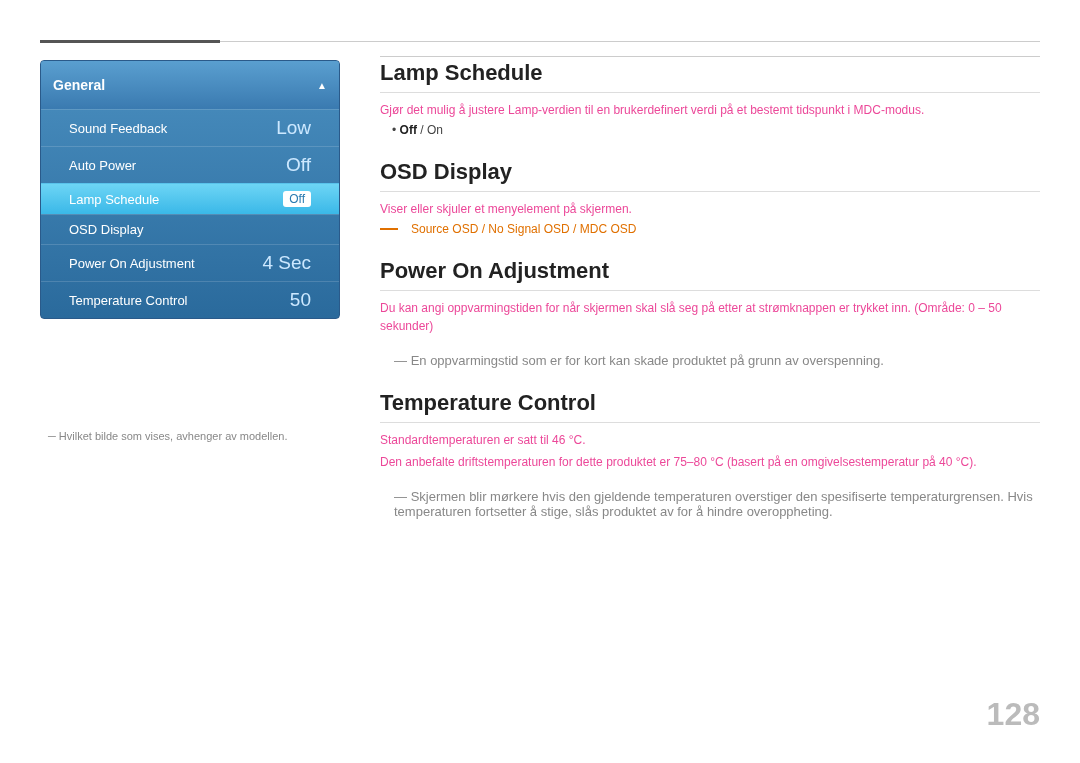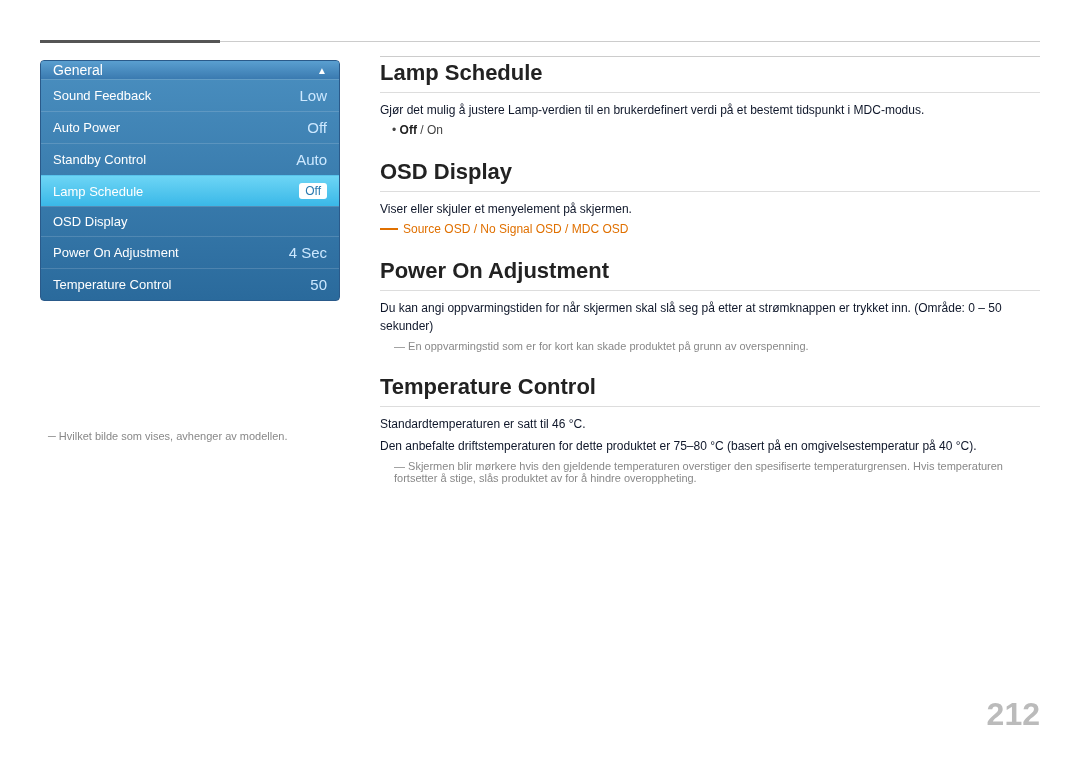--- a/index.html
+++ b/index.html
@@ -46,51 +46,51 @@
       background: linear-gradient(180deg, #4a8fc0 0%, #2a6a9c 100%);
       border-radius: 4px;
       overflow: hidden;
       border: 1px solid #2a5a8a;
     }
 
     .menu-header {
       background: linear-gradient(180deg, #5a9fd0 0%, #3a7ab0 100%);
       color: #fff;
       font-size: 14px;
-      font-weight: normal;
-      padding: 1px 12px;
+      font-weight: bold;
+      padding: 16px 12px;
       display: flex;
       justify-content: space-between;
       align-items: center;
     }
 
     .menu-header-arrow {
       color: #fff;
       font-size: 10px;
     }
 
     .menu-item {
       display: flex;
       justify-content: space-between;
       align-items: center;
-      padding: 7px 12px;
+      padding: 7px 28px;
       border-top: 1px solid rgba(255,255,255,0.15);
       color: #fff;
       font-size: 13px;
       cursor: pointer;
     }
 
     .menu-item.active {
       background: linear-gradient(180deg, #6dd5f5 0%, #3ab8e8 100%);
       color: #fff;
     }
 
     .menu-item-value {
       color: #cce8ff;
-      font-size: 15px;
+      font-size: 19px;
     }
 
     
     .bottom-note {
       position: absolute;
       top: 430px;
       left: 48px;
       font-size: 11px;
       color: #888;
     }
@@ -115,21 +115,21 @@
       font-size: 22px;
       font-weight: bold;
       color: #222;
       margin-bottom: 8px;
       border-bottom: 1px solid #ddd;
       padding-bottom: 6px;
     }
 
     .section-desc {
       font-size: 12px;
-      color: #0f172a;
+      color: #ec4899;
       line-height: 1.5;
       margin-bottom: 4px;
     }
 
     .section-list {
       list-style: none;
       margin: 4px 0 0 12px;
     }
 
     .section-list li {
@@ -146,23 +146,23 @@
       font-weight: bold;
       color: #222;
     }
 
     .link-orange {
       color: #e07000;
       font-size: 12px;
     }
 
     .note-line {
-      font-size: 11px;
+      font-size: 13px;
       color: #888;
-      margin-top: 5px;
+      margin-top: 18px;
       padding-left: 14px;
       position: relative;
     }
 
     .note-line::before {
       content: '— ';
       color: #888;
     }
 
     
@@ -190,21 +190,21 @@
       border-radius: 3px;
       padding: 1px 6px;
       font-size: 12px;
       color: #2a7ab0;
     }
 
     .osd-links {
       margin-top: 4px;
       display: flex;
       align-items: center;
-      gap: 0;
+      gap: 8px;
     }
 
     .osd-dash {
       width: 18px;
       height: 2px;
       background: #e07000;
       display: inline-block;
       margin-right: 5px;
       vertical-align: middle;
     }
@@ -224,24 +224,20 @@
       <span class="menu-header-arrow">▲</span>
     </div>
     <div class="menu-item">
       <span>Sound Feedback</span>
       <span class="menu-item-value">Low</span>
     </div>
     <div class="menu-item">
       <span>Auto Power</span>
       <span class="menu-item-value">Off</span>
     </div>
-    <div class="menu-item">
-      <span>Standby Control</span>
-      <span class="menu-item-value">Auto</span>
-    </div>
     <div class="menu-item active">
       <span>Lamp Schedule</span>
       <span class="off-label-highlight">Off</span>
     </div>
     <div class="menu-item">
       <span>OSD Display</span>
       <span class="menu-item-value"></span>
     </div>
     <div class="menu-item">
       <span>Power On Adjustment</span>
@@ -285,13 +281,13 @@
 
   <div class="section">
     <div class="section-title">Temperature Control</div>
     <p class="section-desc">Standardtemperaturen er satt til 46 °C.</p>
     <p class="section-desc">Den anbefalte driftstemperaturen for dette produktet er 75–80 °C (basert på en omgivelsestemperatur på 40 °C).</p>
     <p class="note-line">Skjermen blir mørkere hvis den gjeldende temperaturen overstiger den spesifiserte temperaturgrensen. Hvis temperaturen fortsetter å stige, slås produktet av for å hindre overoppheting.</p>
   </div>
 
 </div>
 
-<div class="page-number">212</div>
+<div class="page-number">128</div>
 
 </body></html>

